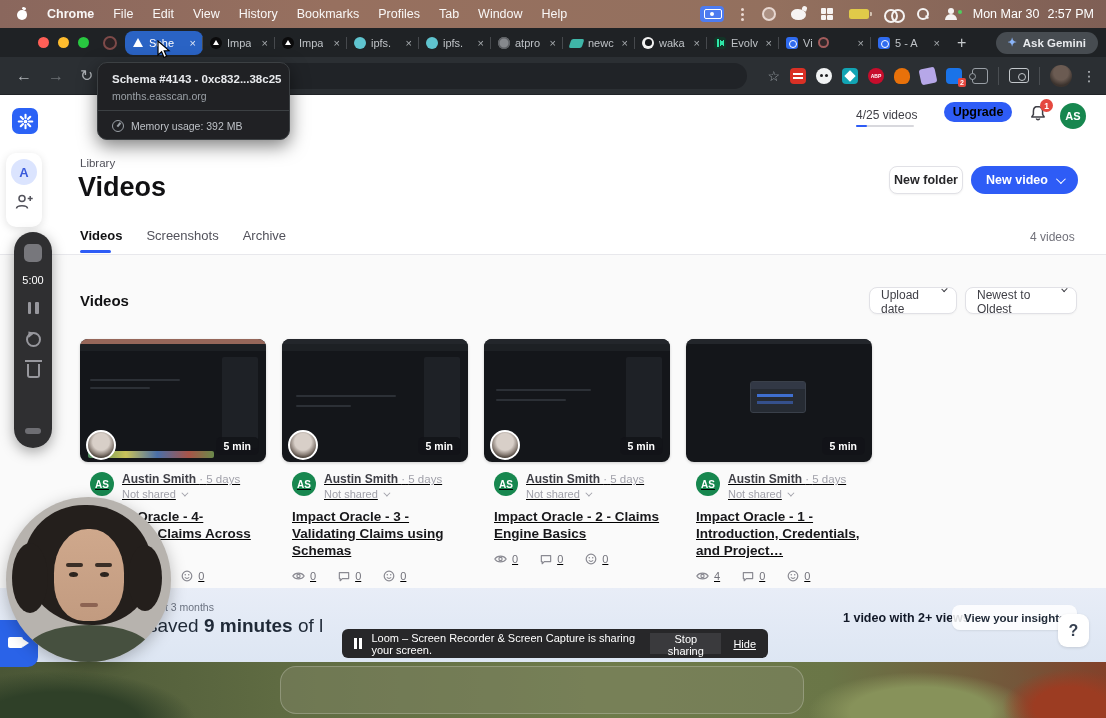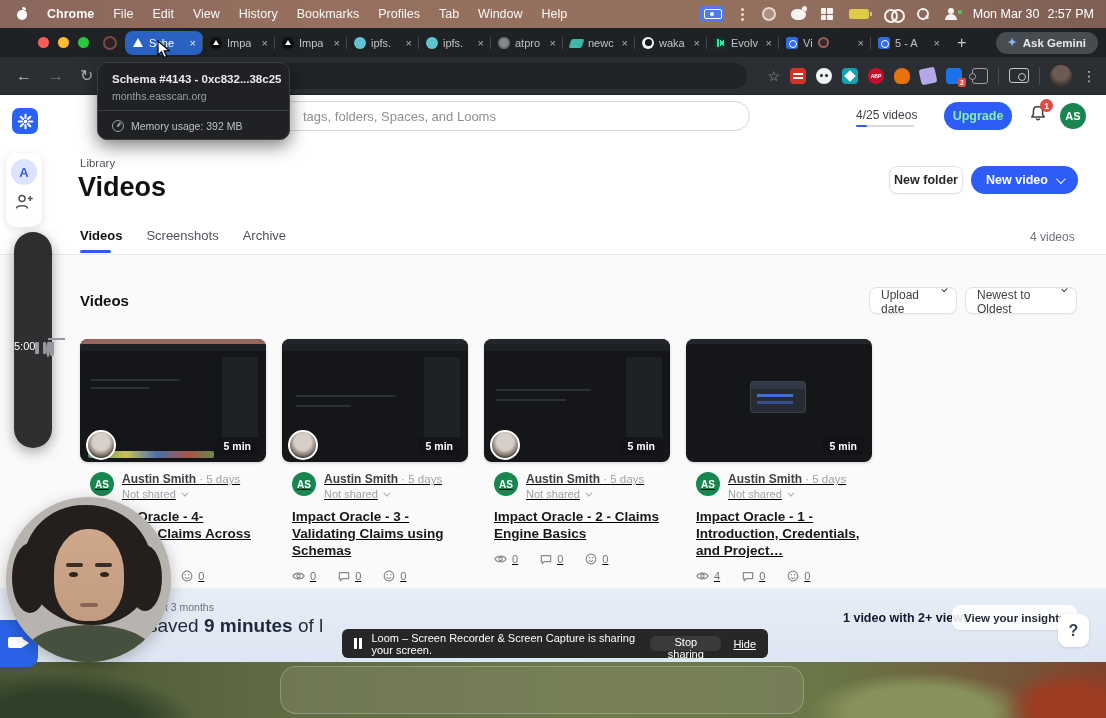--- a/index.html
+++ b/index.html
@@ -108,21 +108,21 @@
   .gauge::after{content:"";position:absolute;left:4.5px;top:1px;width:1.5px;height:5px;background:#9aa0a6;transform:rotate(40deg);}
 
   
   #page { position:absolute; left:0; top:95px; width:1106px; height:567px; background:#fff; z-index:5; }
   .loom-logo { position:absolute; left:12px; top:13px; width:26px; height:26px; background:#2b62f6; border-radius:7px; display:flex; align-items:center; justify-content:center; }
   .searchbar { position:absolute; left:100px; top:6px; width:650px; height:30px; border:1.5px solid #d6d6db; border-radius:16px; background:#fff; font-size:13px; color:#6e6e76; padding-left:202px; outline:none; font-family:"Liberation Sans",sans-serif; }
   .searchbar::placeholder{color:#8e8e93;}
   .quota { position:absolute; left:856px; top:13px; font-size:12px; color:#3f3f46; }
   .quota-bar { position:absolute; left:856px; top:30px; width:58px; height:2px; background:#d8d8dd; border-radius:1px; }
   .quota-bar i { display:block; width:11px; height:2px; background:#2e5cf6; border-radius:1px; }
-  .upgrade { position:absolute; left:944px; top:7px; width:68px; height:28px; background:#2e5cf6; border:none; border-radius:14px; color:#86efac; font-size:12.5px; font-weight:700; }
+  .upgrade { position:absolute; left:944px; top:7px; width:68px; height:20px; background:#2e5cf6; border:none; border-radius:14px; color:#000000; font-size:12.5px; font-weight:700; }
   .bell { position:absolute; left:1028px; top:9px; }
   .bell-badge { position:absolute; left:1040px; top:4px; min-width:13px; height:13px; background:#e5483f; border-radius:7px; color:#fff; font-size:8.5px; font-weight:700; display:flex; align-items:center; justify-content:center; padding:0 2px; }
   .hdr-avatar { position:absolute; left:1060px; top:8px; width:26px; height:26px; border-radius:50%; background:#17874f; color:#fff; font-size:11px; font-weight:700; display:flex; align-items:center; justify-content:center; }
 
   .side-panel { position:absolute; left:6px; top:58px; width:36px; height:74px; background:#fff; border-radius:10px; box-shadow:0 2px 8px rgba(0,0,0,.12); display:flex; flex-direction:column; align-items:center; padding-top:6px; gap:8px; z-index:8; }
   .a-avatar { width:26px; height:26px; border-radius:50%; background:#dbe4fe; color:#3b5bdb; font-weight:700; font-size:13px; display:flex; align-items:center; justify-content:center; }
 
   .crumb { position:absolute; left:80px; top:62px; font-size:11.5px; color:#52525b; }
   .page-title { position:absolute; left:78px; top:77px; font-size:27px; font-weight:700; color:#111113; }
   .btn-newfolder { position:absolute; left:889px; top:71px; width:74px; height:28px; background:#fff; border:1px solid #e1e1e6; border-radius:8px; font-size:12.5px; color:#27272a; font-weight:600; box-shadow:0 1px 2px rgba(0,0,0,.05); }
@@ -169,21 +169,21 @@
   
   #banner { position:absolute; left:0; top:493px; width:1106px; height:74px; background:linear-gradient(180deg,#e8edf7,#dde6f3); }
   .b-period { position:absolute; left:148px; top:13px; font-size:10.5px; color:#6b7280; }
   .b-msg { position:absolute; left:112px; top:27px; font-size:19px; color:#1f2937; }
   .b-msg b { font-weight:700; }
   .b-stat { position:absolute; left:843px; top:23px; font-size:12.5px; font-weight:700; color:#111827; }
   .b-cta { position:absolute; left:952px; top:17px; height:25px; background:rgba(255,255,255,.85); border:none; border-radius:8px; font-size:11.5px; font-weight:600; color:#1f2937; padding:0 12px; box-shadow:0 1px 2px rgba(0,0,0,.08); }
   .b-help { position:absolute; left:1058px; top:26px; width:31px; height:33px; background:#fff; border:none; border-radius:9px; font-size:16px; font-weight:700; color:#374151; box-shadow:0 1px 3px rgba(0,0,0,.12); }
 
   
-  #recorder { position:absolute; left:14px; top:232px; width:38px; height:216px; background:rgba(38,38,41,.96); border-radius:19px; z-index:50; display:flex; align-items:center; box-shadow:0 4px 14px rgba(0,0,0,.35); }
+  #recorder { position:absolute; left:14px; top:232px; width:38px; height:216px; background:rgba(38,38,41,.96); border-radius:19px; z-index:50; display:flex; flex-direction:column; align-items:center; box-shadow:0 4px 14px rgba(0,0,0,.35); }
   .rec-stop { width:18px; height:18px; background:#77777c; border-radius:5px; margin-top:12px; }
   .rec-time { color:#fff; font-size:11px; margin-top:12px; }
   .rec-pause { display:flex; gap:4px; margin-top:16px; }
   .rec-pause i { width:3.5px; height:12px; background:#97979d; border-radius:1px; }
   .rec-restart { margin-top:18px; width:15px; height:15px; border:2px solid #97979d; border-radius:50%; position:relative; }
   .rec-restart::after{content:"";position:absolute;left:-2px;top:-3px;border-left:4px solid transparent;border-right:4px solid transparent;border-bottom:5px solid #97979d;transform:rotate(-40deg);}
   .rec-trash { margin-top:17px; width:13px; height:14px; border:2px solid #97979d; border-top:none; border-radius:0 0 3px 3px; position:relative; }
   .rec-trash::before{content:"";position:absolute;left:-4px;top:-4px;width:17px;height:2px;background:#97979d;}
   .rec-handle { margin-top:auto; margin-bottom:14px; width:16px; height:6px; background:#6e6e73; border-radius:3px; }
 
@@ -200,21 +200,21 @@
   .brow.l{left:12px;} .brow.r{right:12px;}
   .eye { position:absolute; top:43px; width:9px; height:5px; background:#2c241e; border-radius:50%; }
   .eye.l{left:15px;} .eye.r{right:15px;}
   .mouth { position:absolute; left:26px; top:74px; width:18px; height:3.5px; background:#8c6352; border-radius:2px; }
   .shirt { position:absolute; left:22px; top:128px; width:122px; height:48px; background:#46503f; border-radius:50% 50% 0 0; }
 
   
   #sharebar { position:absolute; left:342px; top:629px; width:426px; height:29px; background:rgba(28,28,30,.95); border-radius:6px; z-index:58; display:flex; align-items:center; color:#fff; font-size:11px; padding:0 8px 0 12px; gap:8px; }
   .sb-pause { display:flex; gap:2.5px; margin-right:2px; }
   .sb-pause i { width:2.5px; height:11px; background:#fff; }
-  .sb-stop { background:#3a3a3d; border:none; color:#fff; font-size:11px; border-radius:6px; height:15px; padding:0 10px; margin-left:auto; }
+  .sb-stop { background:#3a3a3d; border:none; color:#fff; font-size:11px; border-radius:0; height:21px; padding:0 10px; margin-left:auto; }
   .sb-hide { color:#fff; font-size:11px; text-decoration:underline; margin:0 4px; }
 
   
   #wallpaper { position:absolute; left:0; top:662px; width:1106px; height:56px;
     background:
       radial-gradient(90px 50px at 1070px 45px, #9c3c22 0 40%, transparent 75%),
       radial-gradient(140px 50px at 920px 50px, #87925a 0 50%, transparent 80%),
       radial-gradient(160px 60px at 60px 60px, #2f4028 0 50%, transparent 85%),
       linear-gradient(90deg,#4a5636,#5f6b42 25%,#6e7b4a 55%,#6a7647 75%,#74563a 92%,#83412a);
     z-index:30; }
@@ -420,21 +420,20 @@
           <line x1="2.5" y1="12" x2="7" y2="12"></line>
             <line x1="17" y1="12" x2="21.5" y2="12"></line>
           <line x1="5.3" y1="5.3" x2="8.5" y2="8.5"></line>
             <line x1="15.5" y1="15.5" x2="18.7" y2="18.7"></line>
           <line x1="5.3" y1="18.7" x2="8.5" y2="15.5"></line>
             <line x1="15.5" y1="8.5" x2="18.7" y2="5.3"></line>
         </g>
           <circle cx="12" cy="12" r="2.6" fill="#fff"></circle>
       </svg>
     </div>
-    <input class="searchbar" placeholder="tags, folders, Spaces, and Looms" style="">
     <span class="quota">4/25 videos</span>
     <span class="quota-bar">
         <i></i>
       </span>
     <button class="upgrade">Upgrade</button>
     <span class="bell">
       <svg width="20" height="20" viewBox="0 0 20 20">
           <path d="M10 2.6 C7.2 2.6 5.4 4.6 5.4 7.2 V10.4 L3.8 13 H16.2 L14.6 10.4 V7.2 C14.6 4.6 12.8 2.6 10 2.6 Z M8.3 14.6 a1.8 1.8 0 0 0 3.4 0" fill="none" stroke="#3f3f46" stroke-width="1.5" stroke-linejoin="round"></path>
         </svg>
     </span>

